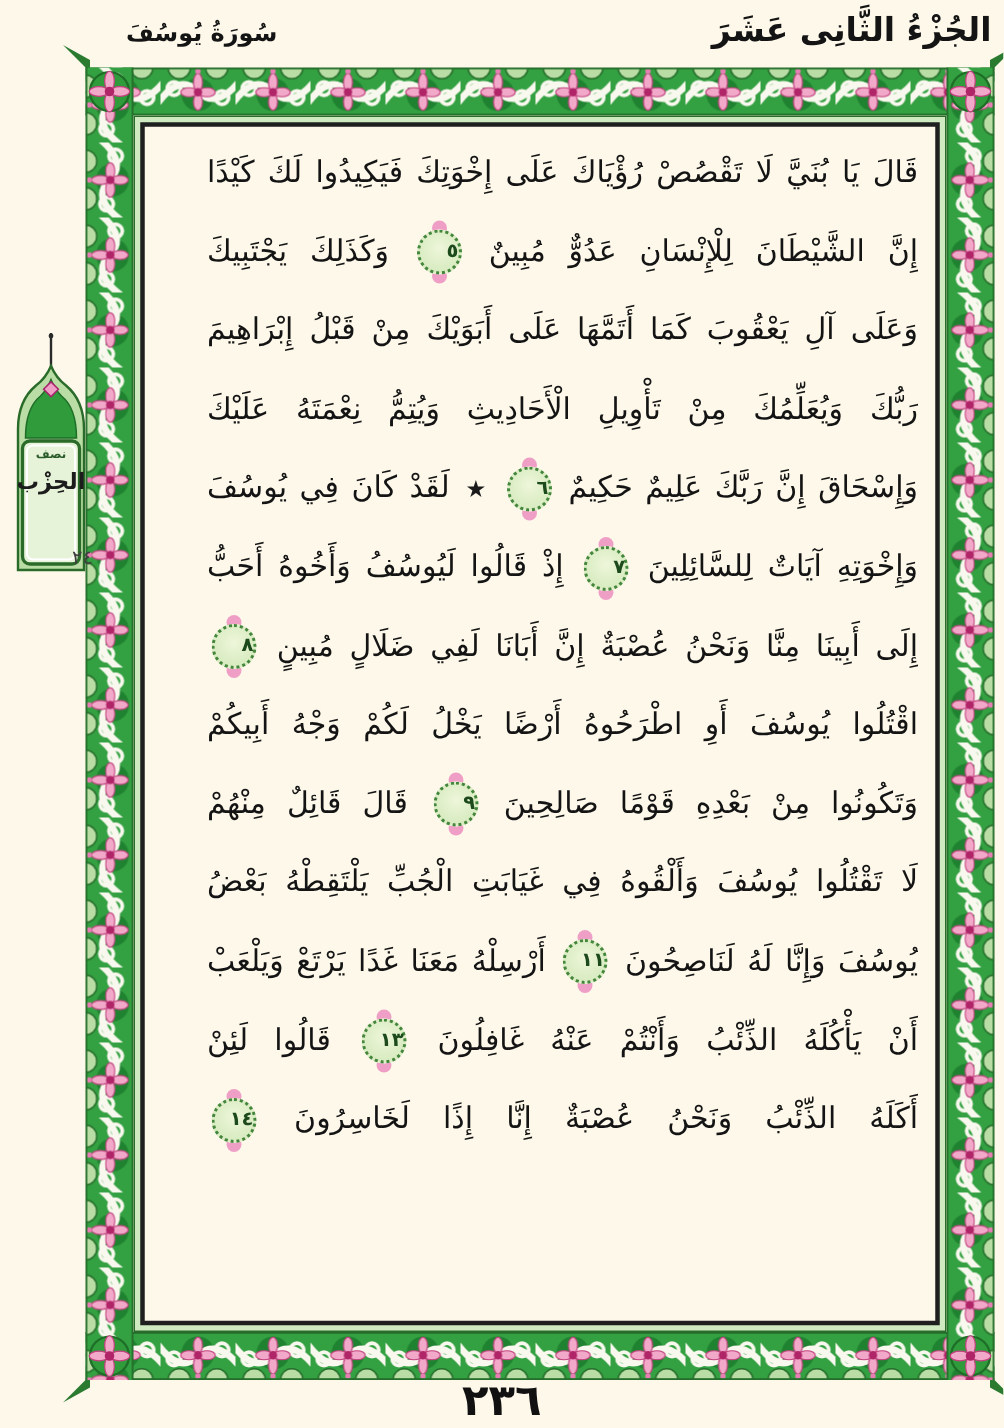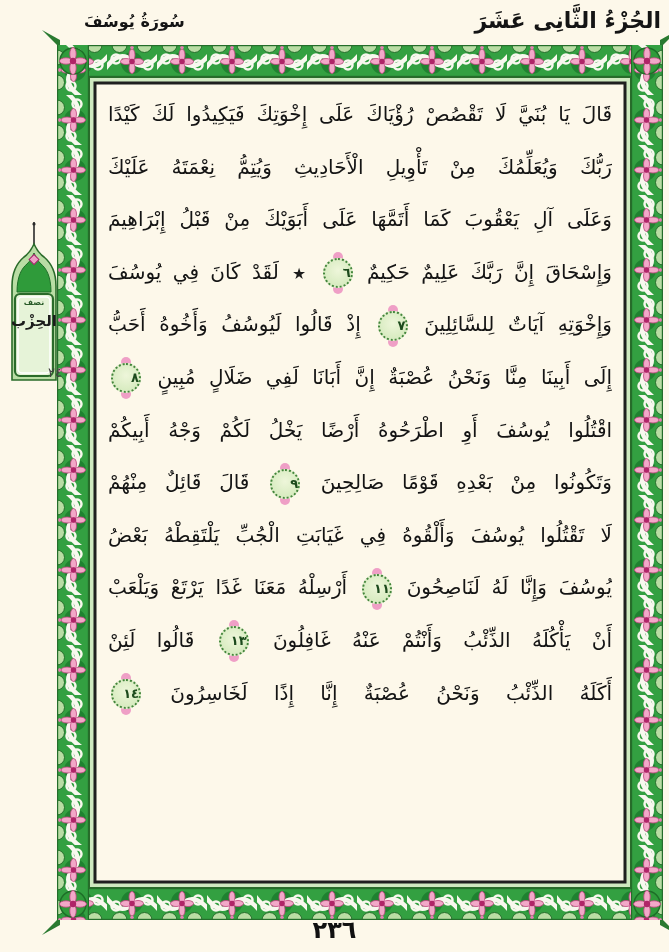--- a/index.html
+++ b/index.html
@@ -22,21 +22,21 @@
   .frame-svg{position:absolute;left:0;top:0;pointer-events:none;}
   
   .text-block{
     position:absolute;left:101px;top:87px;width:518px;height:792px;
     box-sizing:border-box;padding:1px 7px 0 7px;
     direction:rtl;
   }
   .line{
     height:52.6px;line-height:52.6px;font-size:20px;
     text-align:justify;text-align-last:justify;
-    overflow:hidden;white-space:normal;
+    overflow:hidden;white-space:normal;margin-left:30px;
   }
   .words{color:#141414;}
   .verse-marker{
     display:inline-block;width:26px;height:26px;border-radius:50%;
     background:radial-gradient(circle at 50% 40%, #eef6da 0%, #d9ecc2 70%);
     border:2px dotted #44863c;
     box-shadow:0 -16px 0 -10px #ef9fc6, 0 16px 0 -10px #ef9fc6;
     color:#1c4a1c;font-size:13px;line-height:26px;text-align:center;
     vertical-align:middle;margin:0 3px;font-weight:bold;
   }
@@ -54,21 +54,21 @@
     position:absolute;top:88px;left:0;width:100%;text-align:center;
     font-size:15px;color:#1c1c1c;font-weight:bold;line-height:22px;
   }
   .hizb-number{
     position:absolute;top:114px;left:0;width:100%;text-align:right;
     font-size:13px;color:#404040;line-height:18px;margin-top:28px;
   }
   
   .page-number{
     position:absolute;top:916px;left:0;width:100%;text-align:center;
-    font-size:24px;font-weight:bold;color:#111;
+    font-size:29px;font-weight:bold;color:#111;
   }
 </style>
 </head>
 <body>
 
 <div class="juz-header">الجُزْءُ الثَّانِى عَشَرَ</div>
 <div class="surah-header">سُورَةُ يُوسُفَ</div>
 
 <svg class="frame-svg" width="669" height="952" viewBox="0 0 669 952" aria-hidden="true">
   <defs>
@@ -128,22 +128,23 @@
   <rect x="95" y="83" width="530" height="799" fill="#fdf8ea" stroke="#1f1f1f" stroke-width="3"></rect>
 
   <use href="#cornerFlower" x="73" y="61"></use>
   <use href="#cornerFlower" x="647" y="61"></use>
   <use href="#cornerFlower" x="73" y="904"></use>
   <use href="#cornerFlower" x="647" y="904"></use>
 </svg>
 
 <div class="text-block">
     <div class="line"><span class="words">قَالَ يَا بُنَيَّ لَا تَقْصُصْ رُؤْيَاكَ عَلَى إِخْوَتِكَ فَيَكِيدُوا لَكَ كَيْدًا</span></div>
+    <div class="line"><span class="words">إِنَّ الشَّيْطَانَ لِلْإِنْسَانِ عَدُوٌّ مُبِينٌ</span> <span class="verse-marker">٥</span> <span class="words">وَكَذَلِكَ يَجْتَبِيكَ</span></div>
+    <div class="line"><span class="words">وَعَلَى آلِ يَعْقُوبَ كَمَا أَتَمَّهَا عَلَى أَبَوَيْكَ مِنْ قَبْلُ إِبْرَاهِيمَ</span></div>
     <div class="line"><span class="words">رَبُّكَ وَيُعَلِّمُكَ مِنْ تَأْوِيلِ الْأَحَادِيثِ وَيُتِمُّ نِعْمَتَهُ عَلَيْكَ</span></div>
-    <div class="line"><span class="words">وَعَلَى آلِ يَعْقُوبَ كَمَا أَتَمَّهَا عَلَى أَبَوَيْكَ مِنْ قَبْلُ إِبْرَاهِيمَ</span></div>
     <div class="line"><span class="words">وَإِسْحَاقَ إِنَّ رَبَّكَ عَلِيمٌ حَكِيمٌ</span> <span class="verse-marker">٦</span> <span class="rub-mark">٭</span> <span class="words">لَقَدْ كَانَ فِي يُوسُفَ</span></div>
     <div class="line"><span class="words">وَإِخْوَتِهِ آيَاتٌ لِلسَّائِلِينَ</span> <span class="verse-marker">٧</span> <span class="words">إِذْ قَالُوا لَيُوسُفُ وَأَخُوهُ أَحَبُّ</span></div>
     <div class="line"><span class="words">إِلَى أَبِينَا مِنَّا وَنَحْنُ عُصْبَةٌ إِنَّ أَبَانَا لَفِي ضَلَالٍ مُبِينٍ</span> <span class="verse-marker">٨</span></div>
     <div class="line"><span class="words">اقْتُلُوا يُوسُفَ أَوِ اطْرَحُوهُ أَرْضًا يَخْلُ لَكُمْ وَجْهُ أَبِيكُمْ</span></div>
     <div class="line"><span class="words">وَتَكُونُوا مِنْ بَعْدِهِ قَوْمًا صَالِحِينَ</span> <span class="verse-marker">٩</span> <span class="words">قَالَ قَائِلٌ مِنْهُمْ</span></div>
     <div class="line"><span class="words">لَا تَقْتُلُوا يُوسُفَ وَأَلْقُوهُ فِي غَيَابَتِ الْجُبِّ يَلْتَقِطْهُ بَعْضُ</span></div>
     <div class="line"><span class="words">يُوسُفَ وَإِنَّا لَهُ لَنَاصِحُونَ</span> <span class="verse-marker">١١</span> <span class="words">أَرْسِلْهُ مَعَنَا غَدًا يَرْتَعْ وَيَلْعَبْ</span></div>
     <div class="line"><span class="words">أَنْ يَأْكُلَهُ الذِّئْبُ وَأَنْتُمْ عَنْهُ غَافِلُونَ</span> <span class="verse-marker">١٣</span> <span class="words">قَالُوا لَئِنْ</span></div>
     <div class="line"><span class="words">أَكَلَهُ الذِّئْبُ وَنَحْنُ عُصْبَةٌ إِنَّا إِذًا لَخَاسِرُونَ</span> <span class="verse-marker">١٤</span></div>
   </div>

